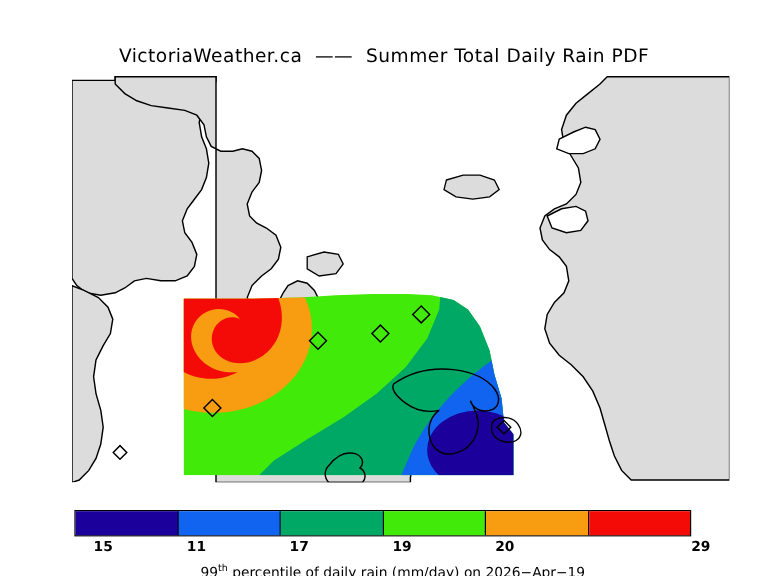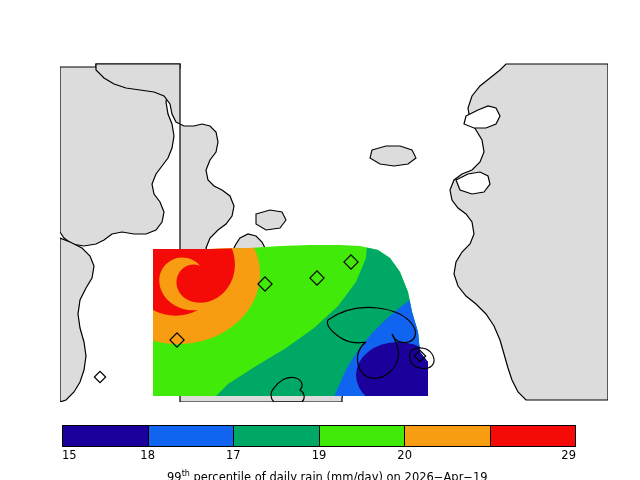--- a/index.html
+++ b/index.html
@@ -24,39 +24,40 @@
 
   
   .cbar-wrap{position:absolute;left:62px;top:425px;width:514px;height:22px;}
   .cbar{
     position:absolute;left:0;top:0;width:514px;height:22px;
     display:flex;border:1.4px solid #000;box-sizing:border-box;
   }
   .cbar-cell{flex:1 1 0;height:100%;border-right:1.4px solid #000;box-sizing:border-box;}
   .cbar-cell:last-child{border-right:none;}
 
-  .cbar-ticks{position:absolute;left:0;top:23px;width:514px;height:14px;}
+  .cbar-ticks{position:absolute;left:16px;top:23px;width:514px;height:14px;font-weight:bold;}
   .tick-lab{
     position:absolute;top:0;font-size:11.5px;color:#000;white-space:nowrap;
     transform:translateX(-50%);
   }
   .tick-lab.first{transform:translateX(0);}
   .tick-lab.last{transform:translateX(-100%);}
 
   .cbar-caption{
     position:absolute;left:0;top:455px;width:640px;text-align:center;
     font-size:11.5px;color:#000;white-space:pre;
   }
   .cbar-caption sup{font-size:8px;vertical-align:super;font-weight:normal;}
 </style>
 </head>
 <body>
 
 <div id="root">
 
+  <div class="title">VictoriaWeather.ca  ——  Summer Total Daily Rain PDF</div>
 
   <div class="map-panel">
     <svg class="map-svg" viewBox="0 0 548 340" preserveAspectRatio="none">
       <defs>
 
         <clipPath id="fieldClip">
           <path d="M93,187 L93,334 L368,334 L368,300 L360,290 L358,270 L352,250
                    L348,230 L340,210 L330,196 L318,188 L300,184 L280,183
                    L250,183 L220,184 L190,186 L150,187 Z"></path>
         </clipPath>
@@ -164,21 +165,21 @@
     <div class="cbar" id="cbar-strip">
         <div class="cbar-cell" style="background: rgb(27, 0, 155);"></div>
         <div class="cbar-cell" style="background: rgb(16, 100, 240);"></div>
         <div class="cbar-cell" style="background: rgb(0, 168, 101);"></div>
         <div class="cbar-cell" style="background: rgb(66, 234, 9);"></div>
         <div class="cbar-cell" style="background: rgb(248, 156, 18);"></div>
         <div class="cbar-cell" style="background: rgb(244, 11, 7);"></div>
       </div>
     <div class="cbar-ticks" id="cbar-ticks">
         <span class="tick-lab first" style="left: 0%;">15</span>
-        <span class="tick-lab" style="left: 16.6667%;">18</span>
+        <span class="tick-lab" style="left: 16.6667%;">11</span>
         <span class="tick-lab" style="left: 33.3333%;">17</span>
         <span class="tick-lab" style="left: 50%;">19</span>
         <span class="tick-lab" style="left: 66.6667%;">20</span>
         <span class="tick-lab" style="left: 83.3333%; margin-top: 36px;">20</span>
         <span class="tick-lab last" style="left: 100%;">29</span>
       </div>
   </div>
 
   <div class="cbar-caption">
     <span>99</span><sup>th</sup><span> percentile of daily rain (mm/day) on 2026−Apr−19</span>

